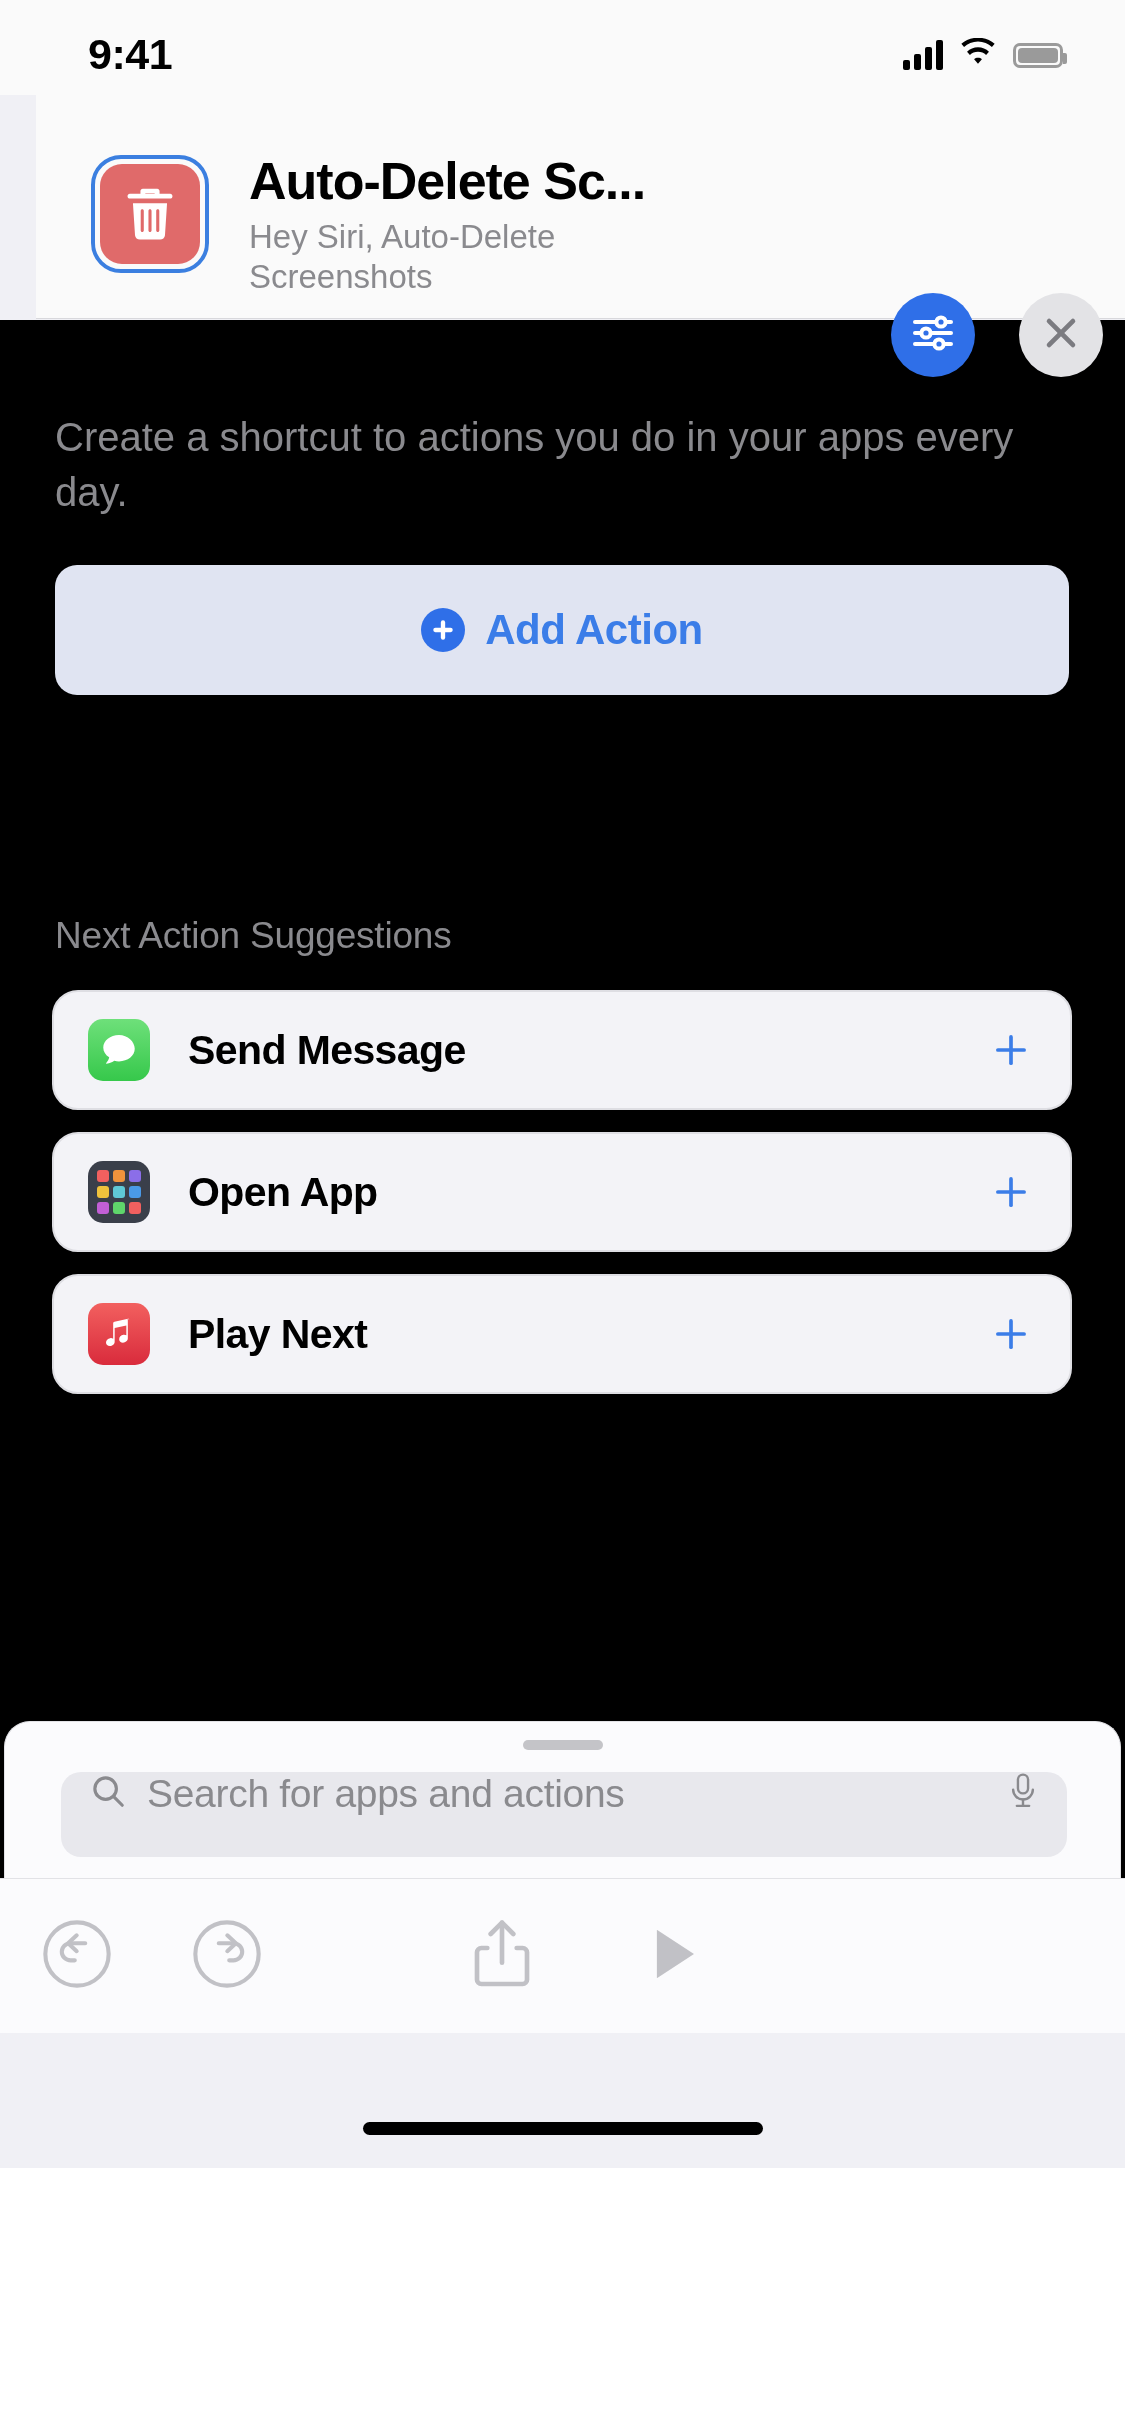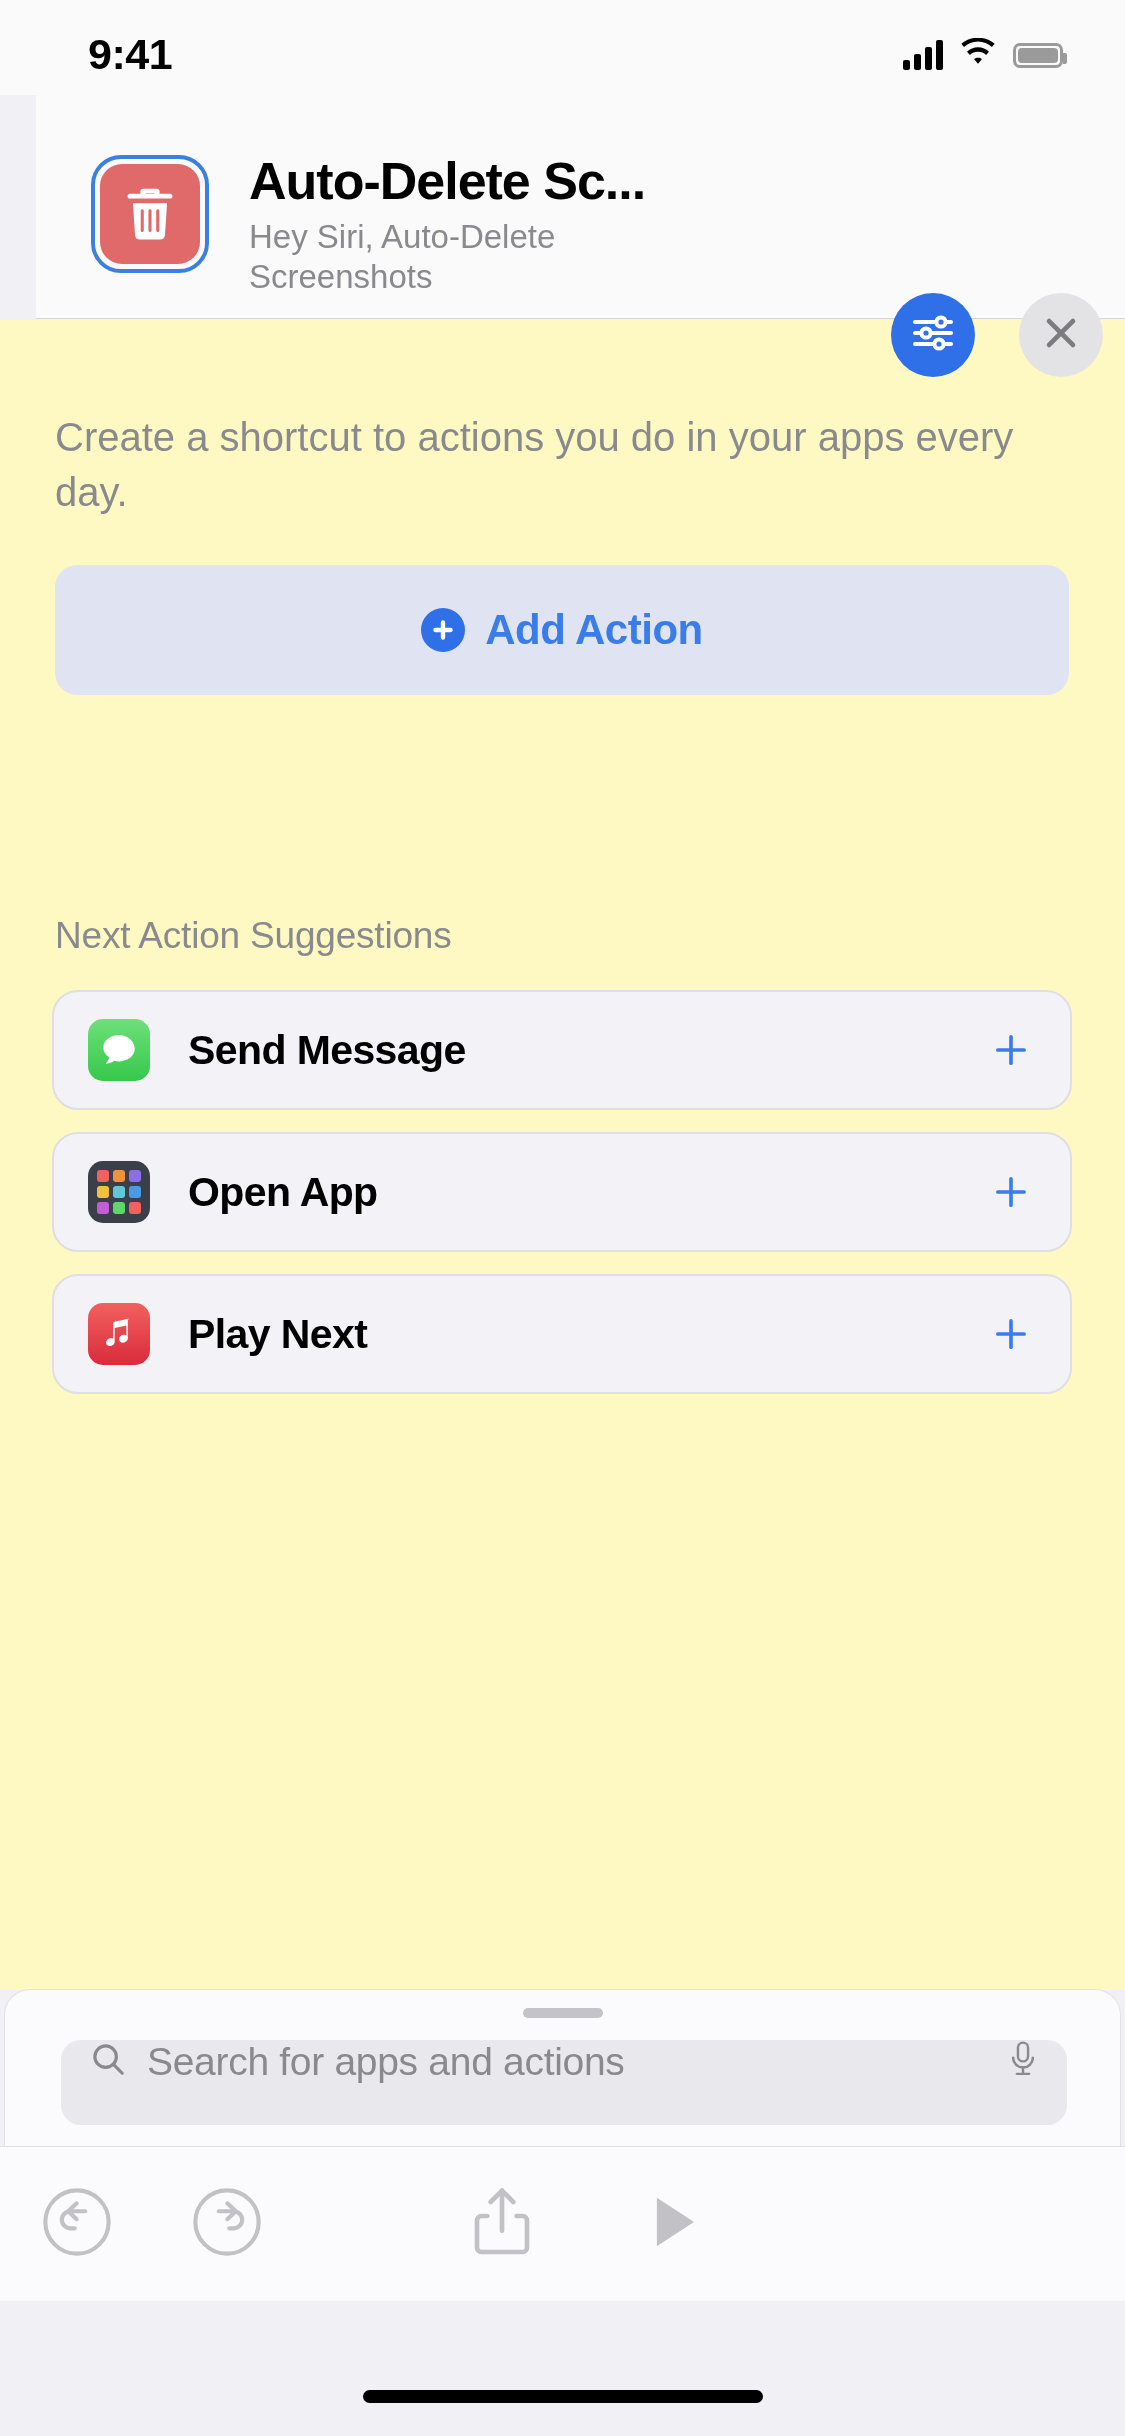--- a/index.html
+++ b/index.html
@@ -4,21 +4,21 @@
 <style>
   * { margin:0; padding:0; box-sizing:border-box; }
   html, body {
     width:1125px; height:2436px;
     font-family:"Liberation Sans", sans-serif;
     background:#ffffff;
     overflow:hidden;
   }
   #screen {
     position:relative;
-    width:1125px; height:2436px;
+    width:1125px; height:2168px;
     background:#f0f0f5;
     overflow:hidden;
   }
 
   
   #status-bar {
     position:absolute; top:0; left:0;
     width:1125px; height:95px;
     background:#fafafa;
     z-index:30;
@@ -96,21 +96,21 @@
   }
   #settings-button { left:855px; background:#2f6fe8; }
   #settings-button svg { width:48px; height:48px; }
   #close-button { left:983px; background:#e3e3e6; }
   #close-button svg { width:44px; height:44px; }
 
   
   #content {
     position:absolute; top:320px; left:0;
     width:1125px; height:1670px;
-    background:#fef9c3;
+    background:#000000;
   }
   #description {
     position:absolute; left:55px; top:90px;
     width:990px;
     font-size:40px; color:#8a8a8e; line-height:1.38;
   }
   #add-action-button {
     position:absolute; left:55px; top:245px;
     width:1014px; height:130px;
     background:#e0e4f2;

